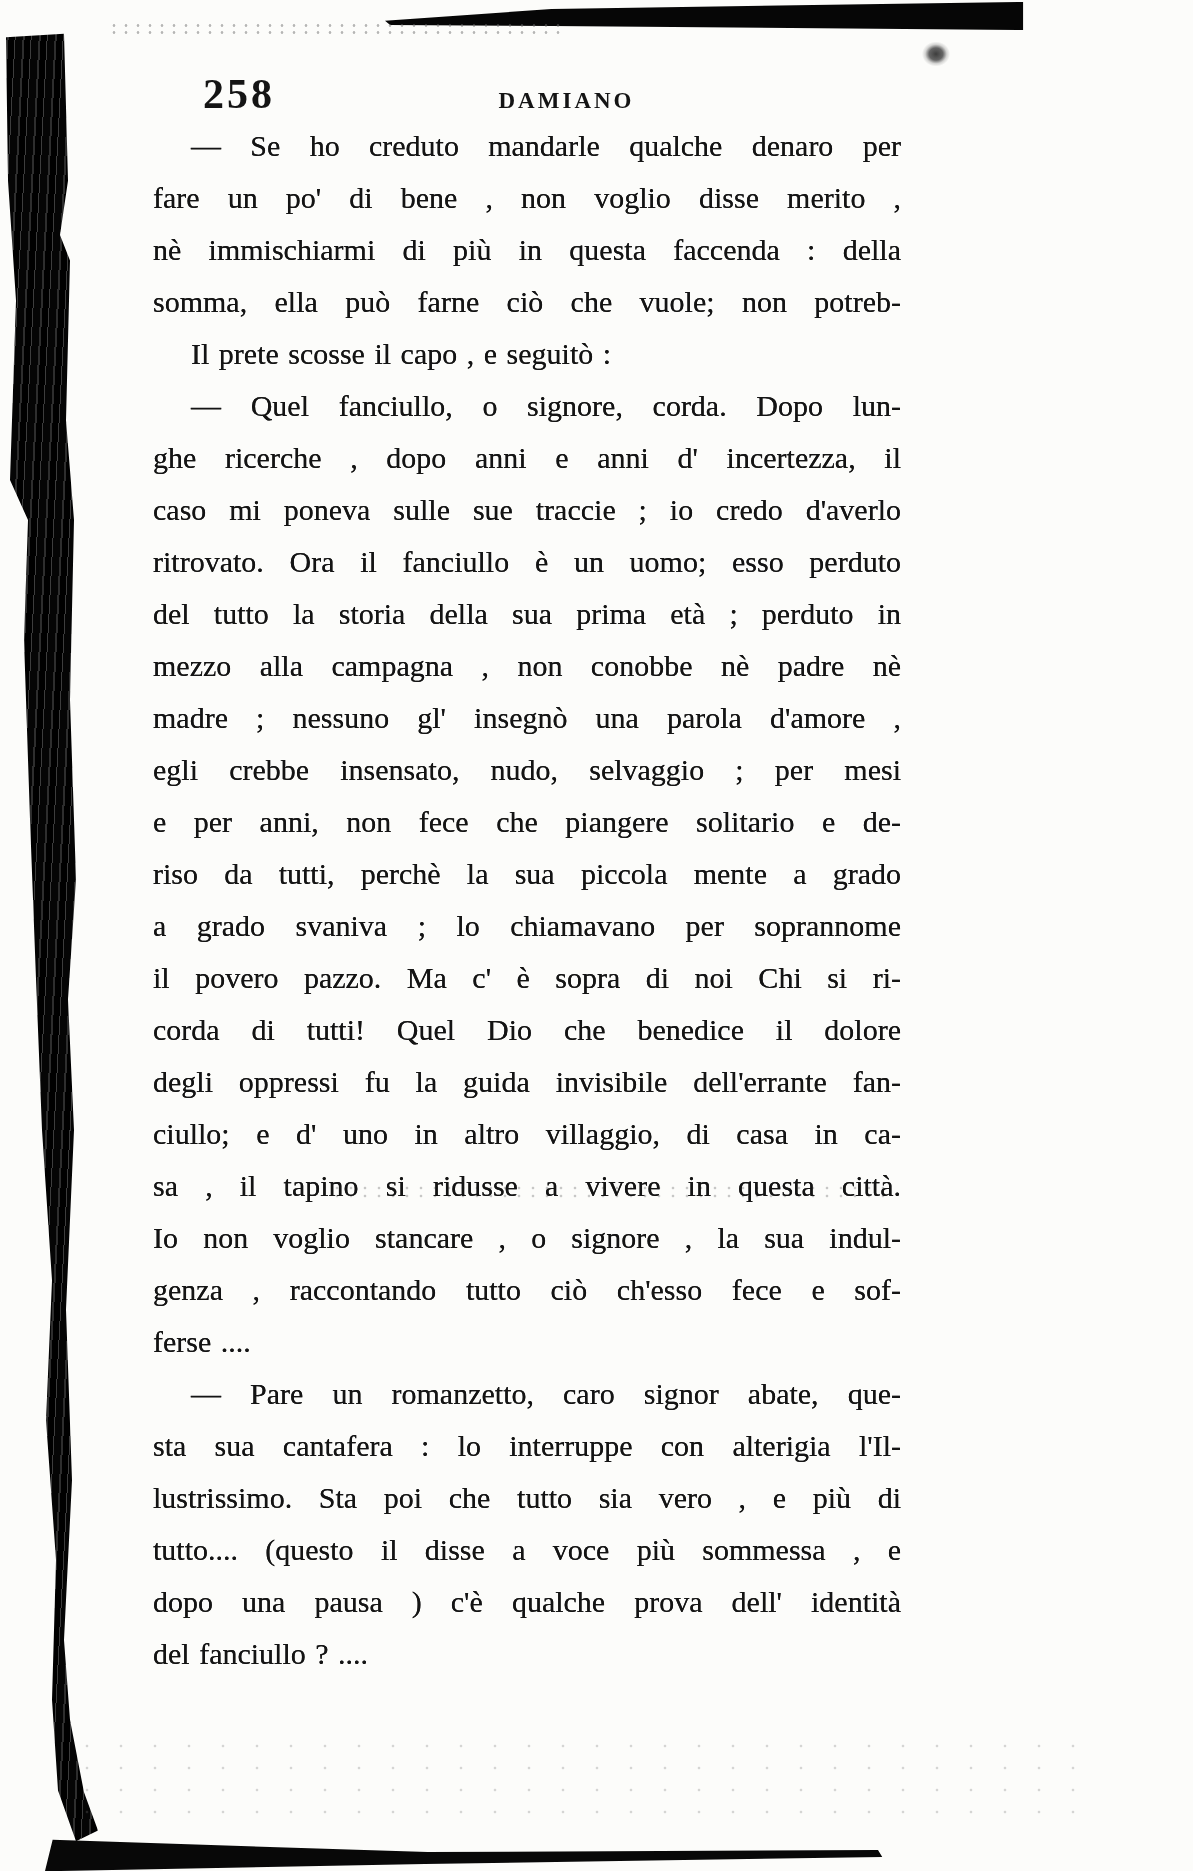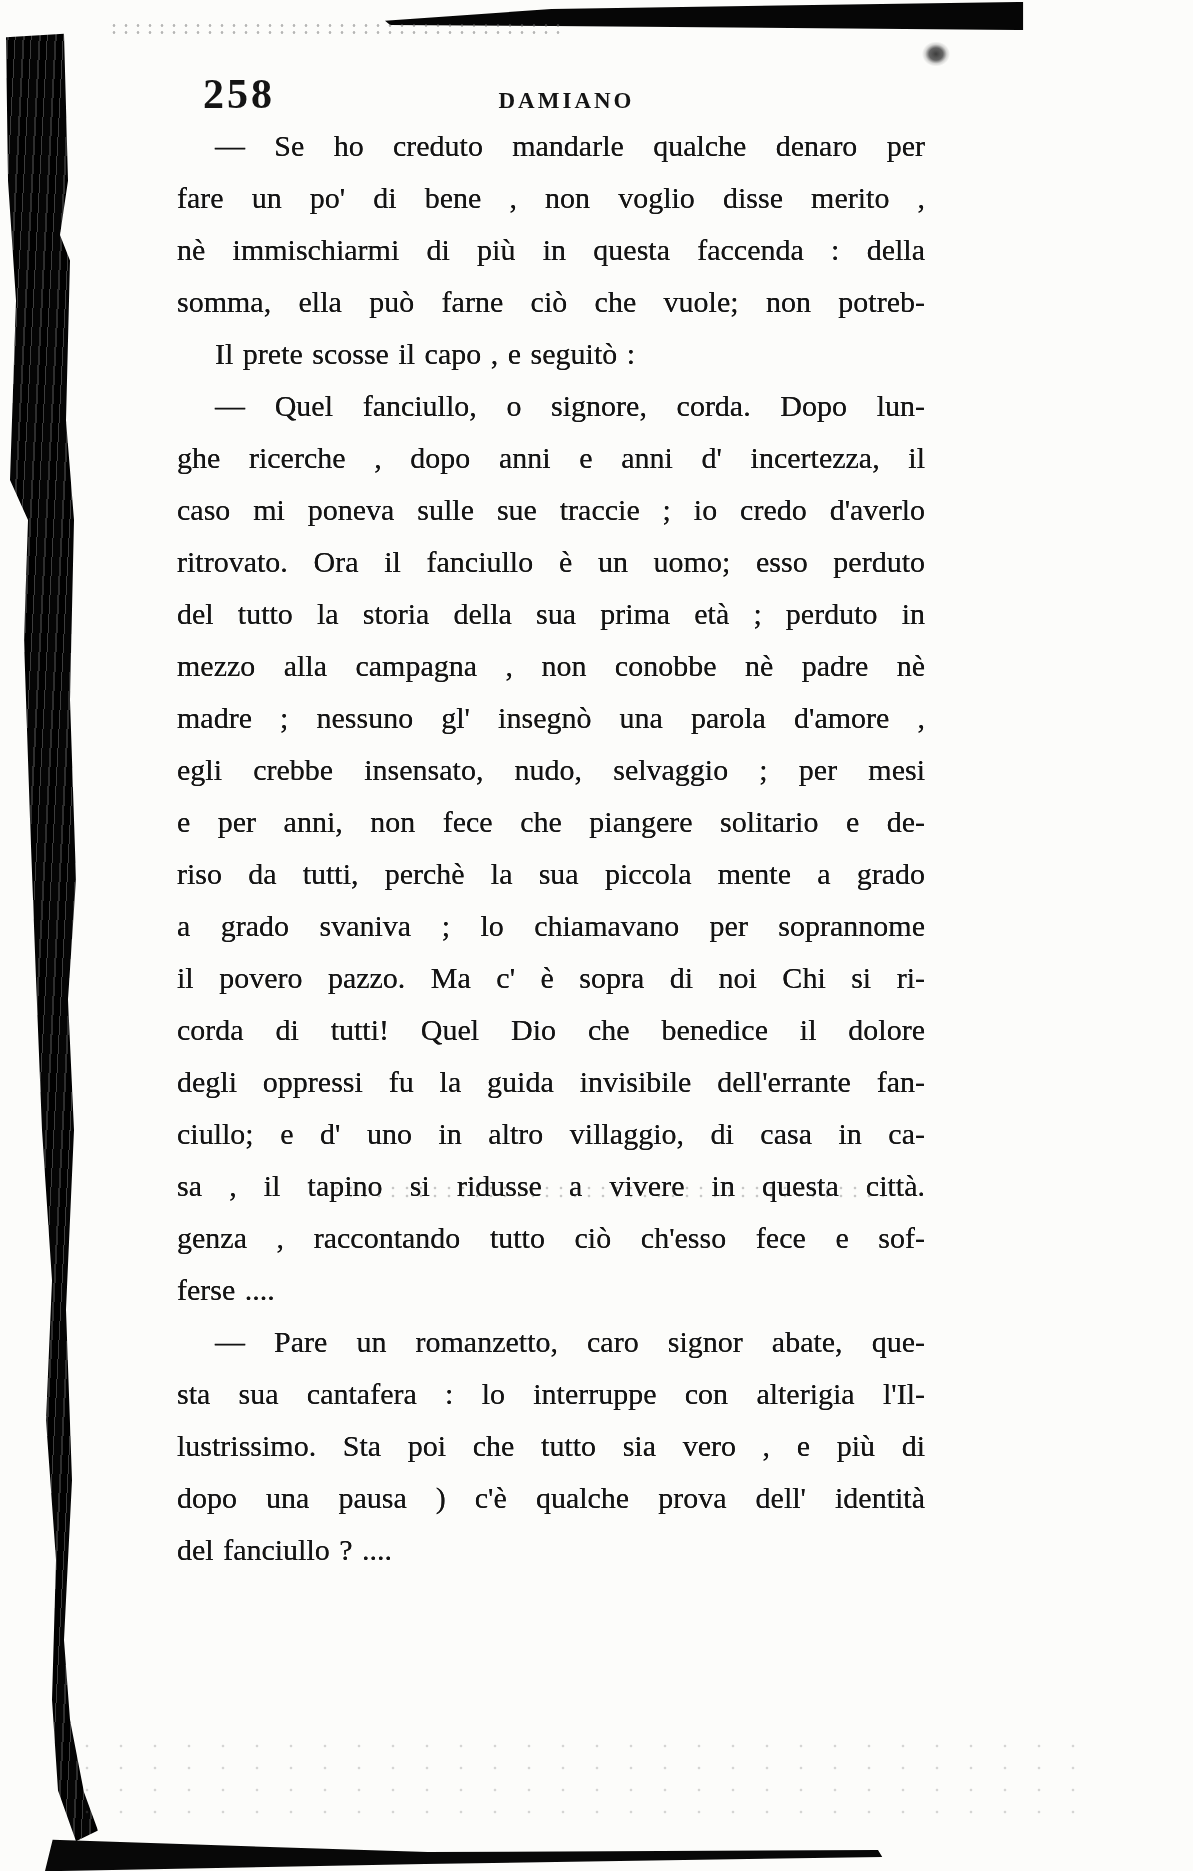--- a/index.html
+++ b/index.html
@@ -66,21 +66,21 @@
   }
 
   #running-title {
     left: 0; top: 88px; width: 1105px;
     text-align: center; text-indent: 28px;
     font-size: 23px; letter-spacing: 3px;
     font-weight: bold;
   }
 
   #text-block {
-    left: 153px; top: 120px; width: 748px; margin-left: 24px;
+    left: 153px; top: 120px; width: 748px;
   }
 
   .line {
     font-size: 30px;
     height: 52px; line-height: 52px;
     text-align: justify;
     text-align-last: justify;
     word-spacing: 2px;
     white-space: normal;
     overflow: hidden;
@@ -126,25 +126,27 @@
     <div class="line">madre ; nessuno gl' insegnò una parola d'amore ,</div>
     <div class="line">egli crebbe insensato, nudo, selvaggio ; per mesi</div>
     <div class="line">e per anni, non fece che piangere solitario e de-</div>
     <div class="line">riso da tutti, perchè la sua piccola mente a grado</div>
     <div class="line">a grado svaniva ; lo chiamavano per soprannome</div>
     <div class="line">il povero pazzo. Ma c' è sopra di noi Chi si ri-</div>
     <div class="line">corda di tutti! Quel Dio che benedice il dolore</div>
     <div class="line">degli oppressi fu la guida invisibile dell'errante fan-</div>
     <div class="line">ciullo; e d' uno in altro villaggio, di casa in ca-</div>
     <div class="line">sa , il tapino si ridusse a vivere in questa città.</div>
+    <div class="line">Io non voglio stancare , o signore , la sua indul-</div>
     <div class="line">genza , raccontando tutto ciò ch'esso fece e sof-</div>
     <div class="line end">ferse ....</div>
   </div>
 
   <div>
     <div class="line indent">— Pare un romanzetto, caro signor abate, que-</div>
     <div class="line">sta sua cantafera : lo interruppe con alterigia l'Il-</div>
     <div class="line">lustrissimo. Sta poi che tutto sia vero , e più di</div>
+    <div class="line">tutto.... (questo il disse a voce più sommessa , e</div>
     <div class="line">dopo una pausa ) c'è qualche prova dell' identità</div>
     <div class="line end">del fanciullo ? ....</div>
   </div>
 
 </div>
 
 </body></html>

